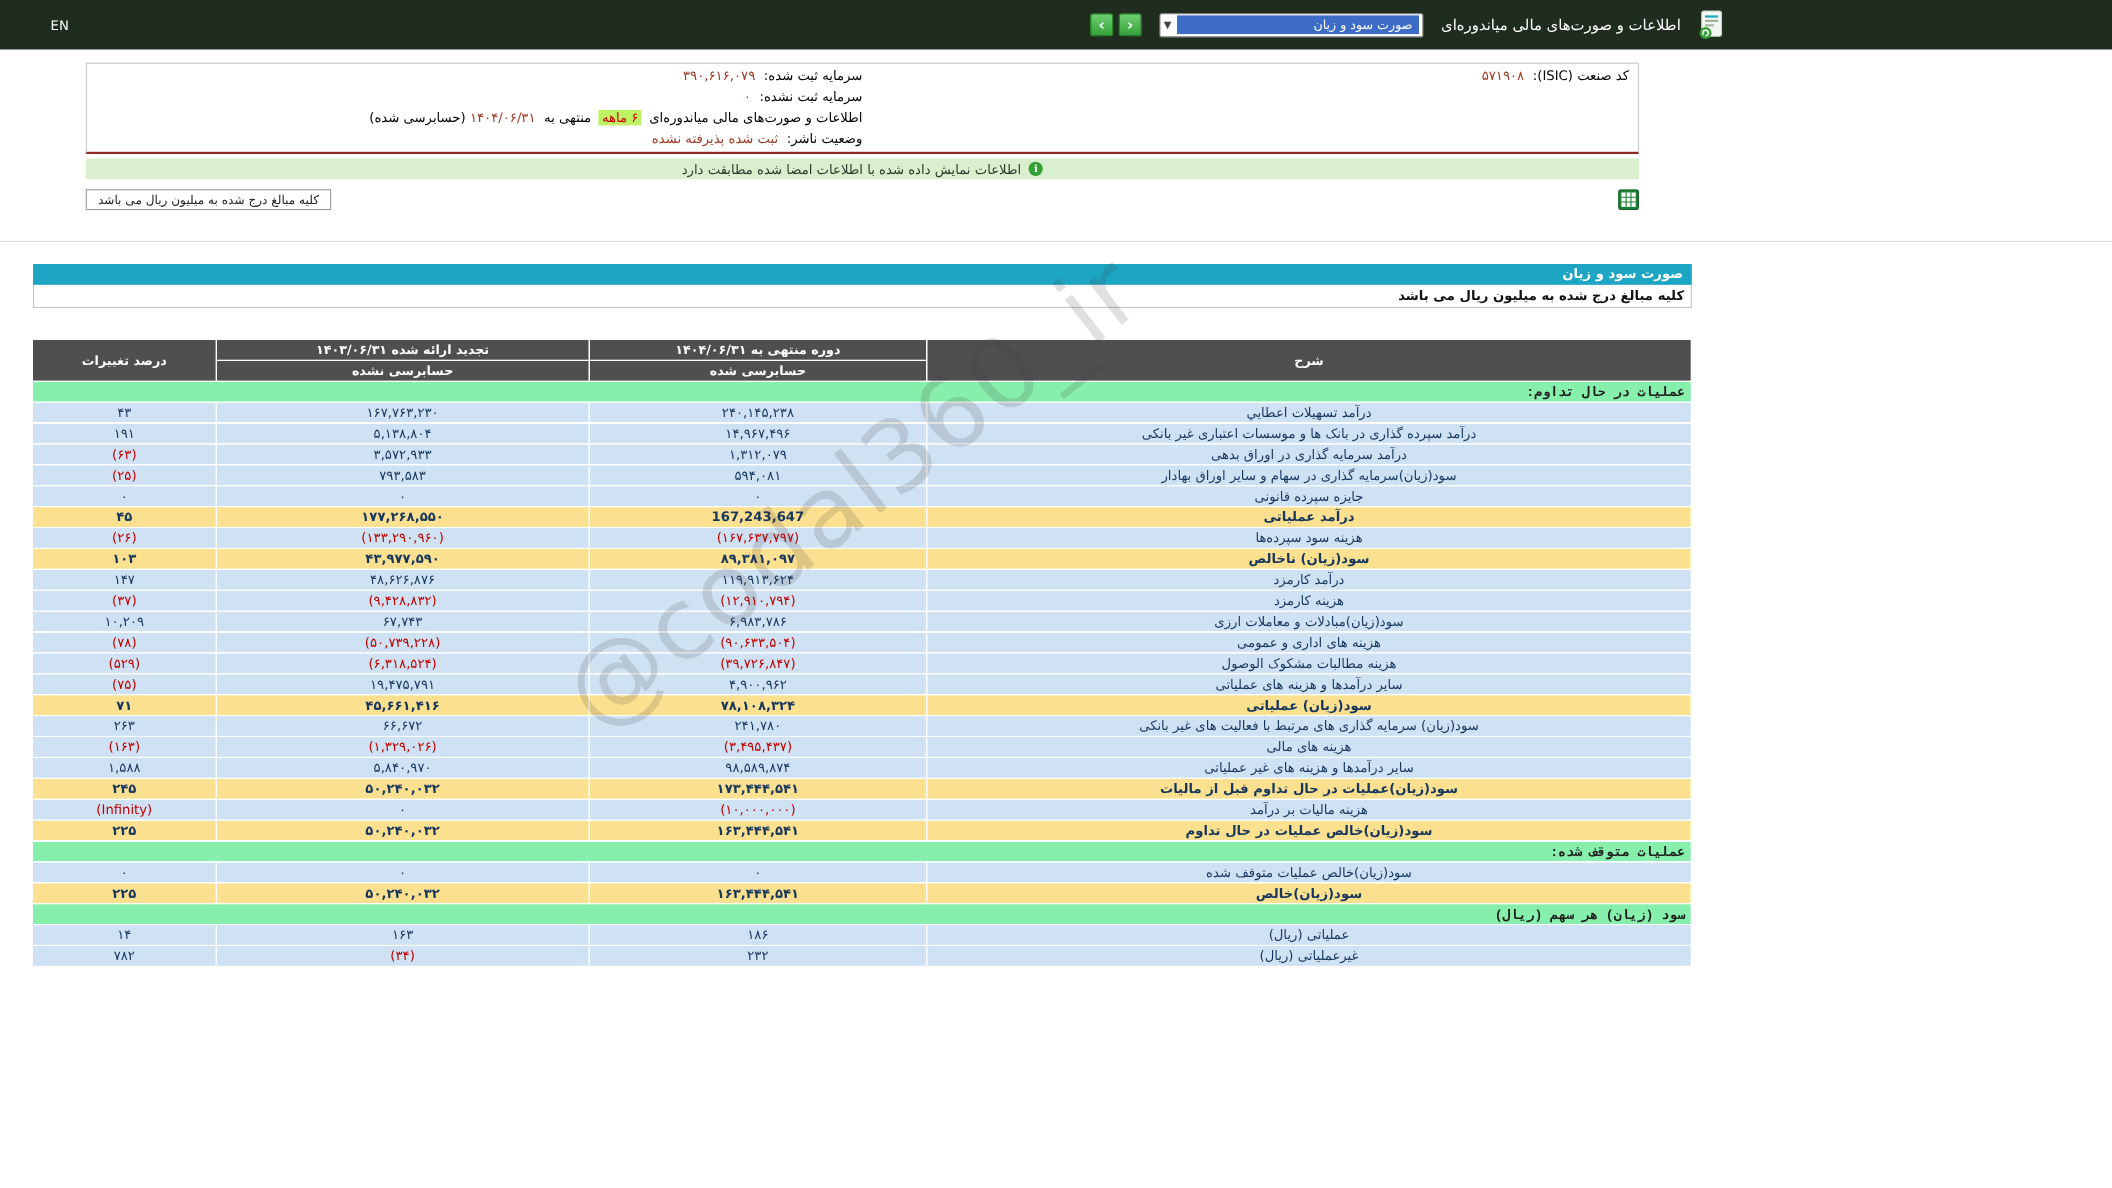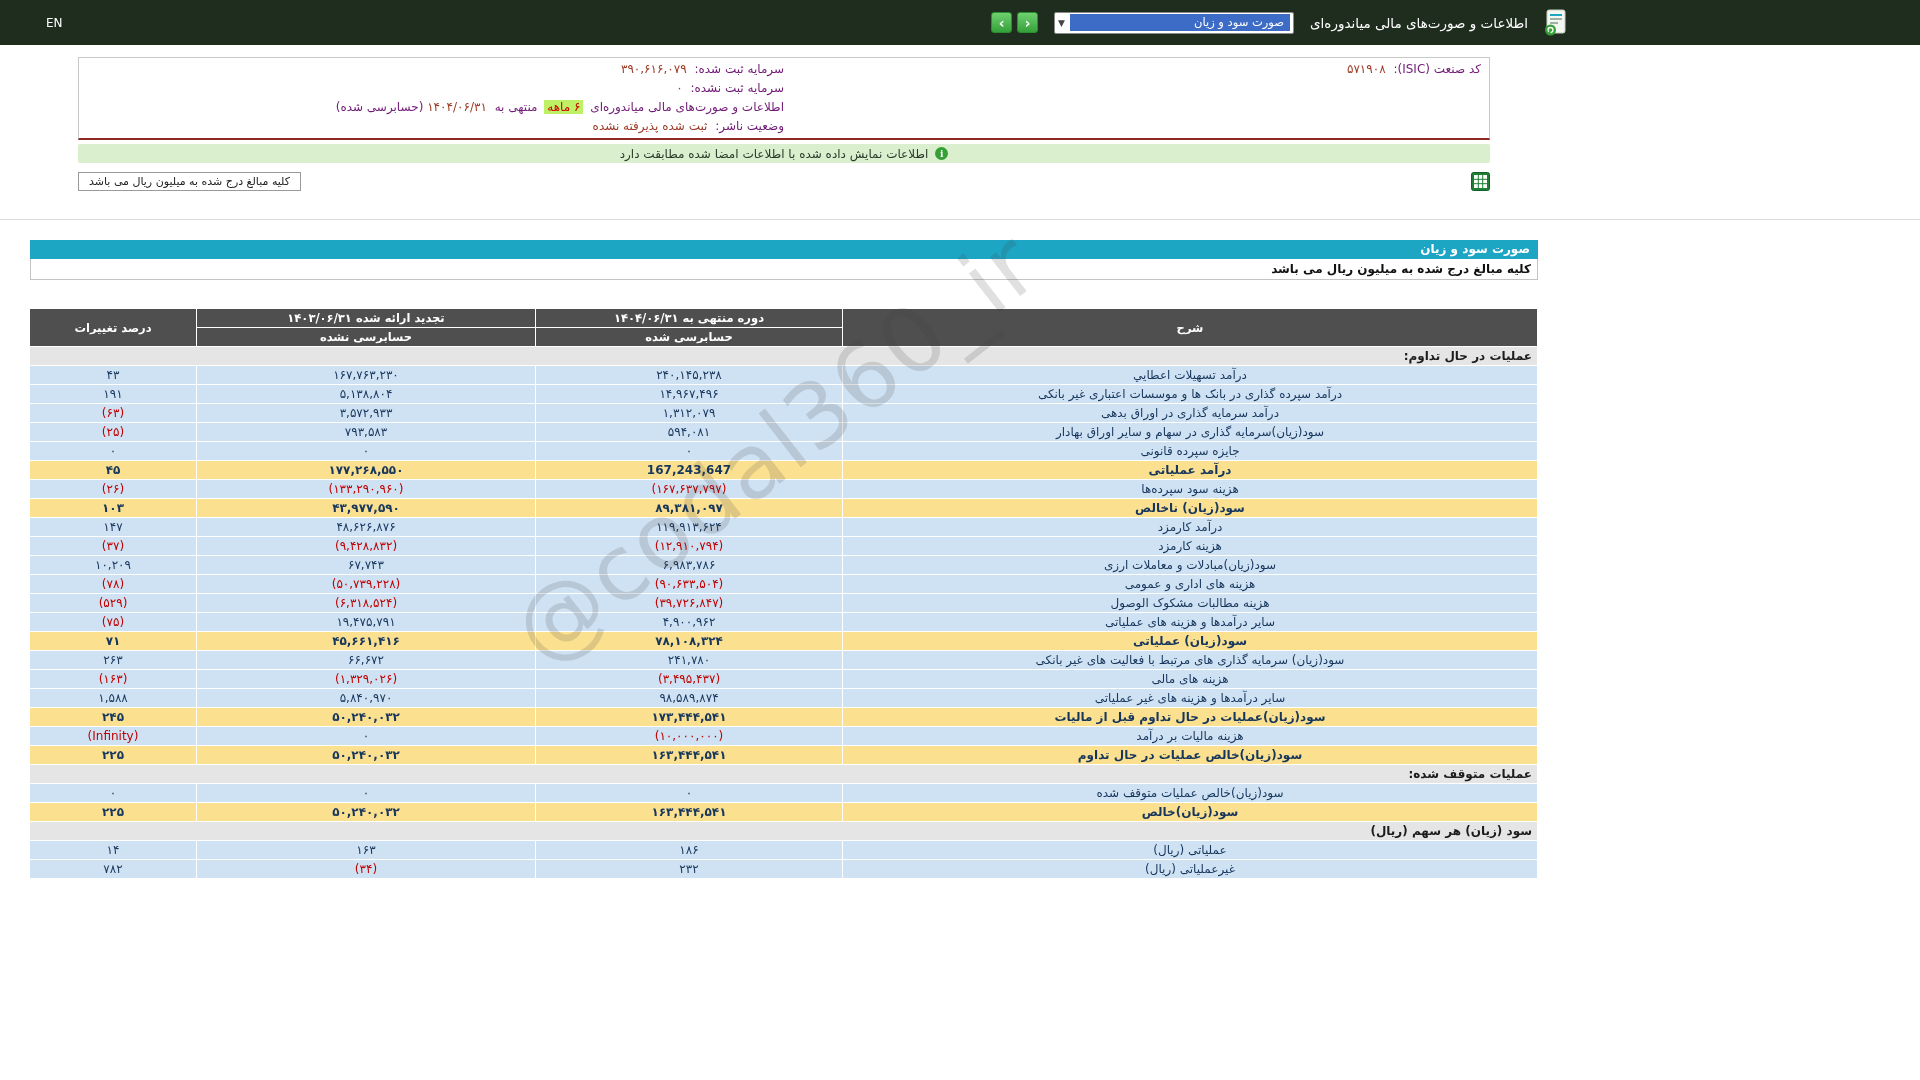--- a/index.html
+++ b/index.html
@@ -36,21 +36,21 @@
   .en-link { position:absolute; left:16px; top:16px; color:#fff; font-size:12px; cursor:pointer;margin-left:30px; }
   .report-icon { display:block; }
 
   
   .info-box {
     margin:12px 430px 0 78px; border:1px solid #c9c9c9; border-bottom:2px solid #8e2a21;
     display:flex; font-size:12px; padding:2px 8px; background:#fff;
   }
   .info-col { width:50%; }
   .info-row { height:19px; line-height:19px; white-space:nowrap; overflow:hidden; }
-  .lbl { color:#701a75;text-align:right; }
+  .lbl { color:#000000;text-align:right; }
   .val { color:#9e3a26; margin-right:4px; }
   .hl-period { background:#bef264; color:#cc0000; padding:0 3px; margin:0 3px; }
 
   
   .alert-bar {
     margin:4px 430px 0 78px; height:19px; background:#d9efcd; border-radius:2px;
     display:flex; align-items:center; justify-content:center; gap:7px;
     font-size:12px; color:#2c3a2c;
   }
   .info-icon {
@@ -76,21 +76,21 @@
   table.stmt-table { margin-top:28px; border-collapse:collapse; table-layout:fixed; width:1508px; font-size:12px; }
   .stmt-table th, .stmt-table td {
     border:1px solid #ffffff; height:19px; padding:0 5px; white-space:nowrap; overflow:hidden;
   }
   .stmt-table thead th { background:#4f4f4f; color:#fff; font-weight:bold; font-size:11.5px; text-align:center; }
   td.cell-desc { text-align:center; color:#17365d; }
   td.cell-num  { text-align:center; color:#17365d; }
   tr.row-data    { background:#cfe2f3; }
   tr.row-total   { background:#fbe18f; }
   tr.row-total td { font-weight:bold; }
-  tr.row-section { background:#e5e5e5; }
+  tr.row-section { background:#86efac;font-family:Liberation Mono, monospace; }
   tr.row-section td { font-weight:bold; color:#1c1c1c; text-align:right; }
   .neg { color:#c00000 !important; }
 
   .watermark {
     position:absolute; left:455px; top:395px; width:640px; text-align:center;
     transform:rotate(-38deg); font-size:90px; letter-spacing:2px;
     color:rgba(60,60,60,0.16); direction:ltr; pointer-events:none; z-index:6; white-space:nowrap;
   }
 </style>
 </head>

